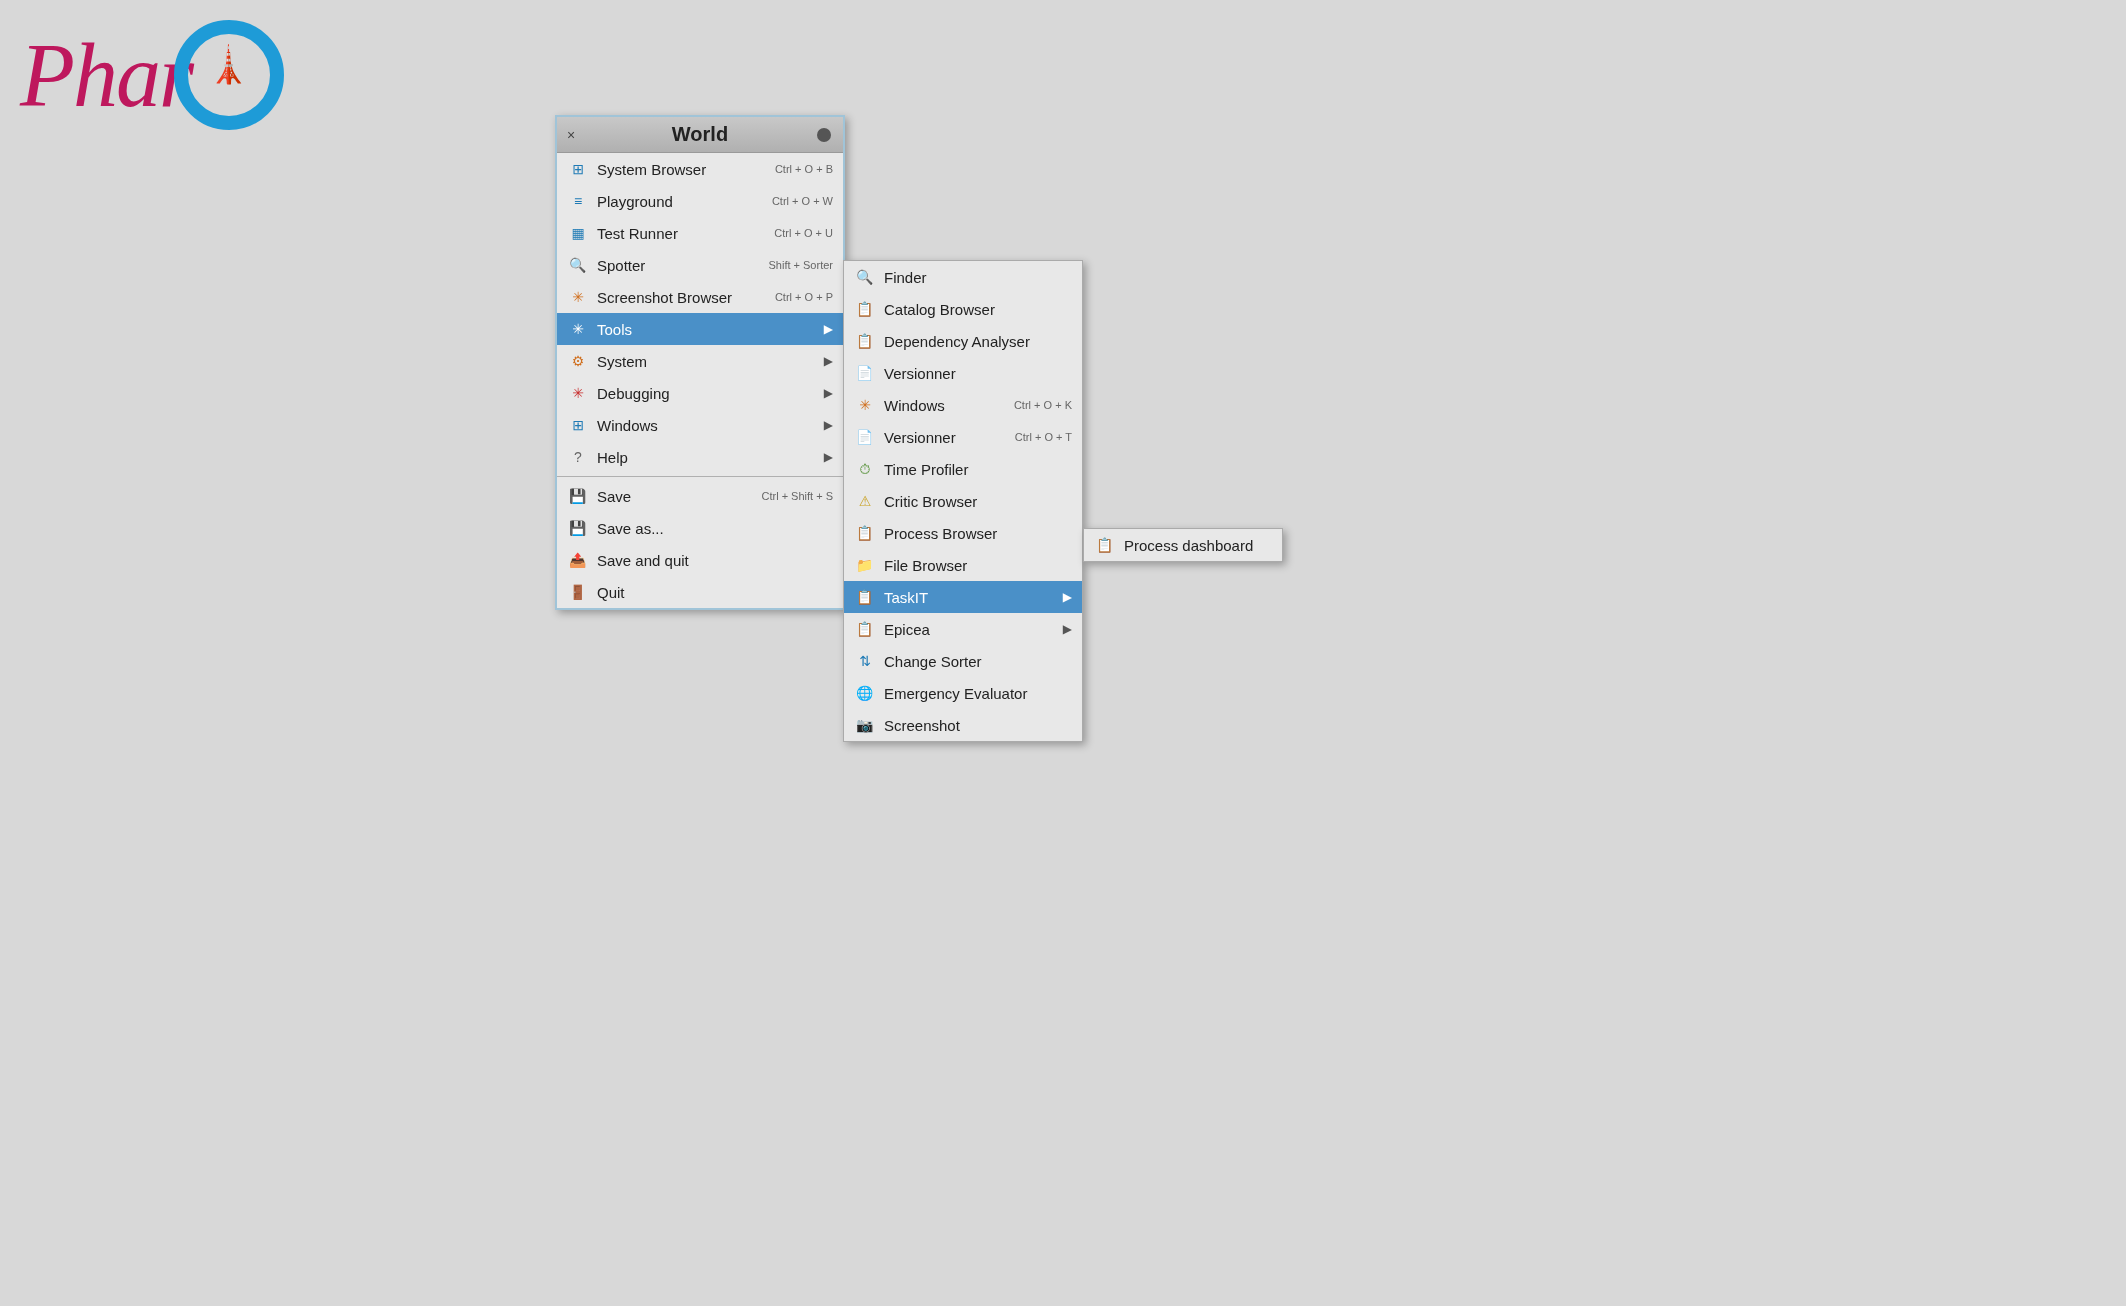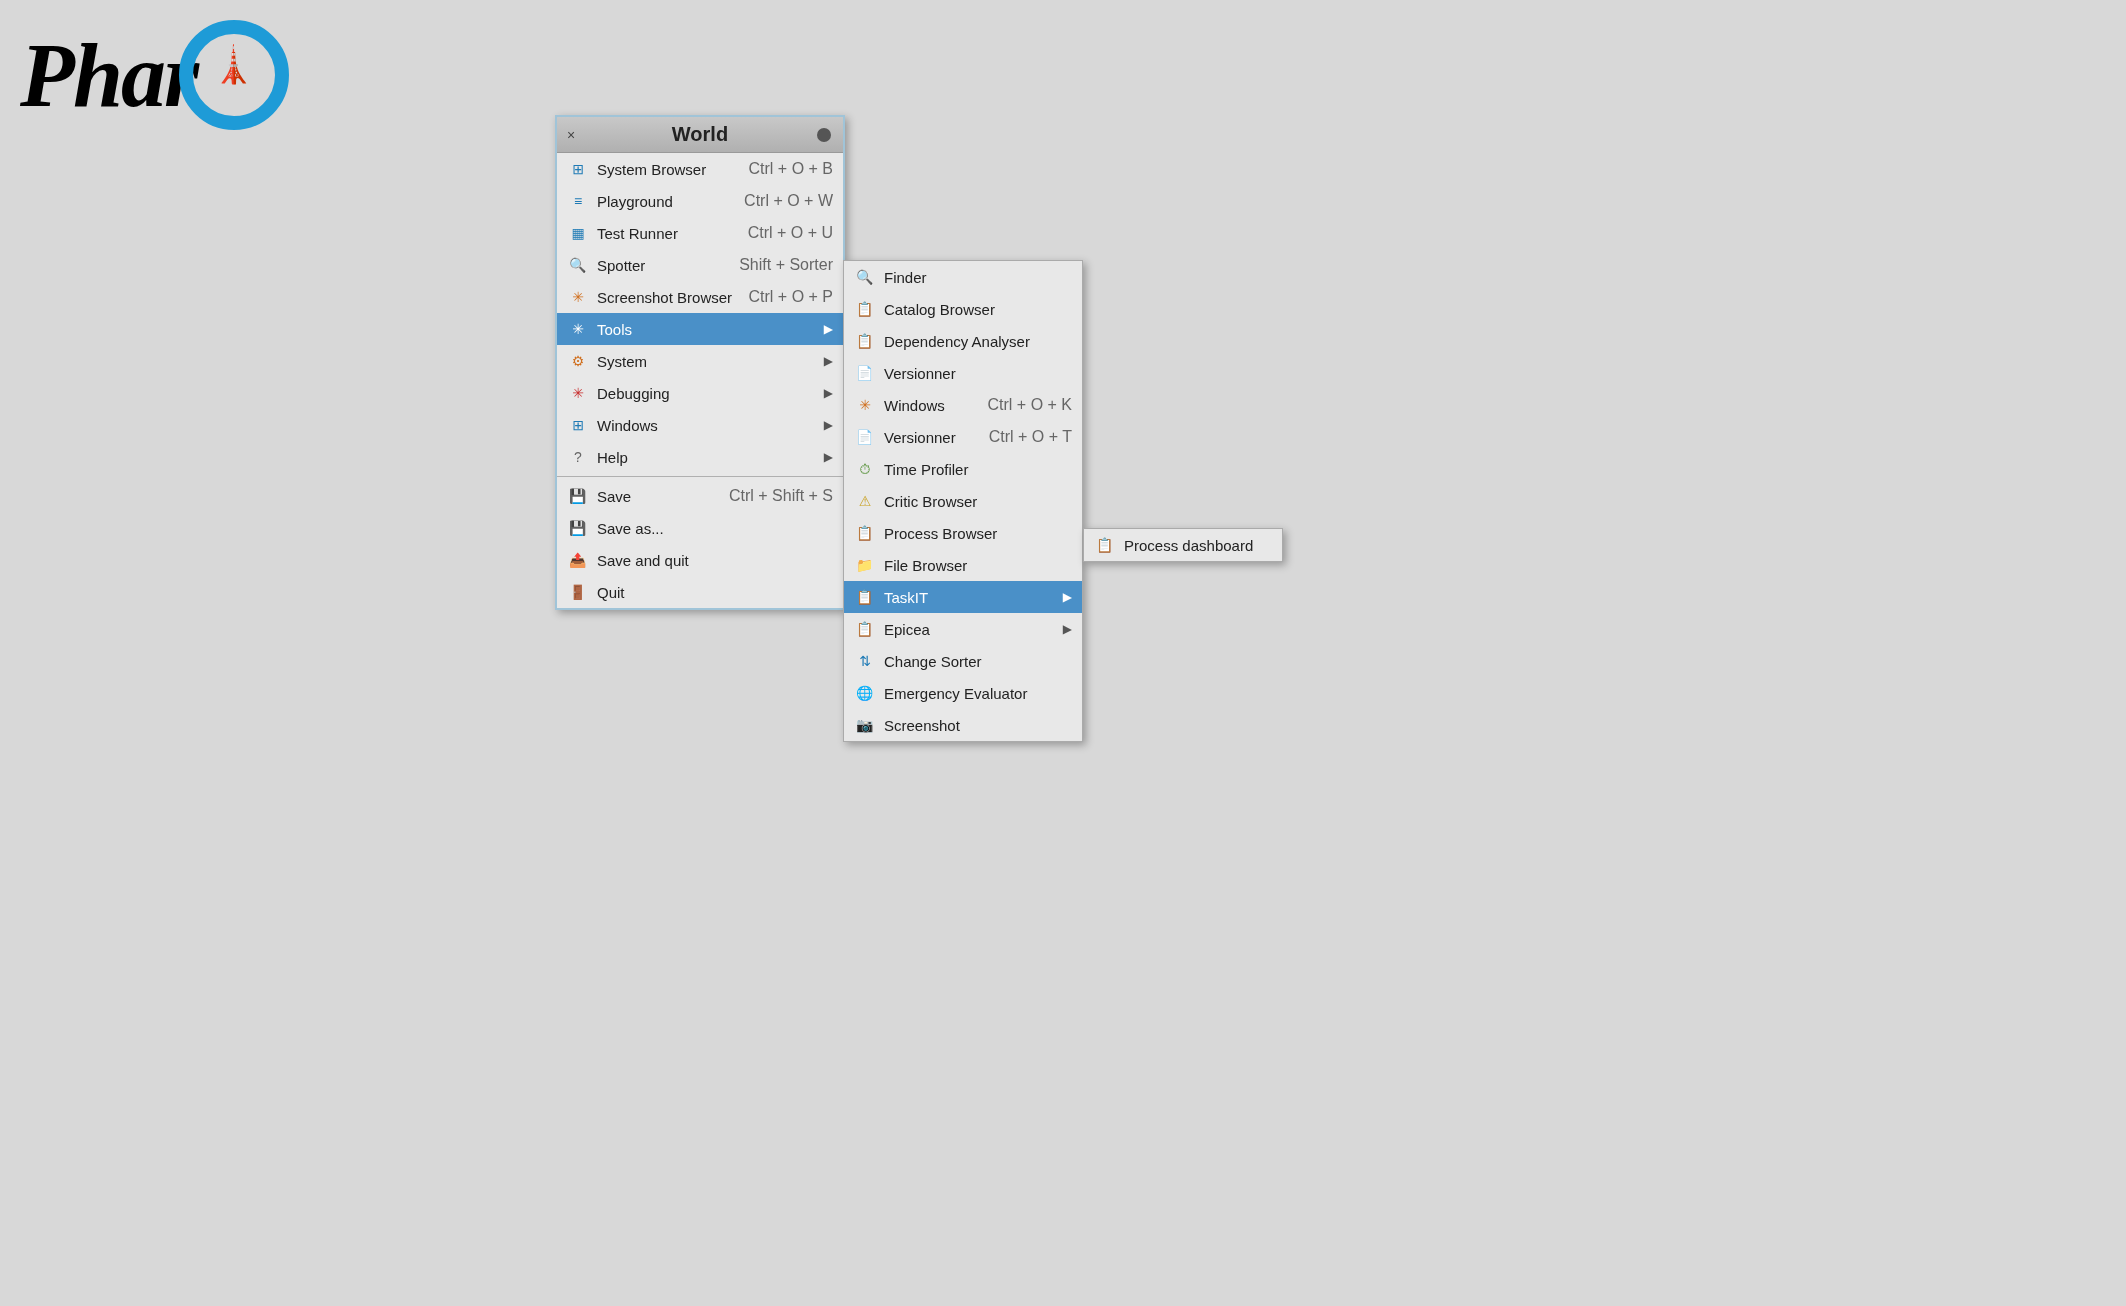--- a/index.html
+++ b/index.html
@@ -17,23 +17,23 @@
     .pharo-logo {
       position: absolute;
       top: 20px;
       left: 20px;
       display: flex;
       align-items: center;
     }
 
     .pharo-text {
       font-size: 90px;
-      font-weight: bold;
+      font-weight: normal;
       font-style: italic;
-      color: #000000;
+      color: #be185d;
       font-family: Georgia, serif;
       letter-spacing: -2px;
     }
 
     .pharo-circle {
       width: 110px;
       height: 110px;
       border: 14px solid #1e9bd7;
       border-radius: 50%;
       margin-left: -18px;
@@ -109,21 +109,21 @@
       margin-right: 8px;
       flex-shrink: 0;
       display: flex;
       align-items: center;
       justify-content: center;
       font-size: 14px;
     }
 
     .menu-item .shortcut {
       margin-left: auto;
-      font-size: 16px;
+      font-size: 11px;
       color: #666;
     }
 
     .menu-item .arrow {
       margin-left: auto;
       font-size: 12px;
       color: #555;
     }
 
     .menu-item.active .arrow {

